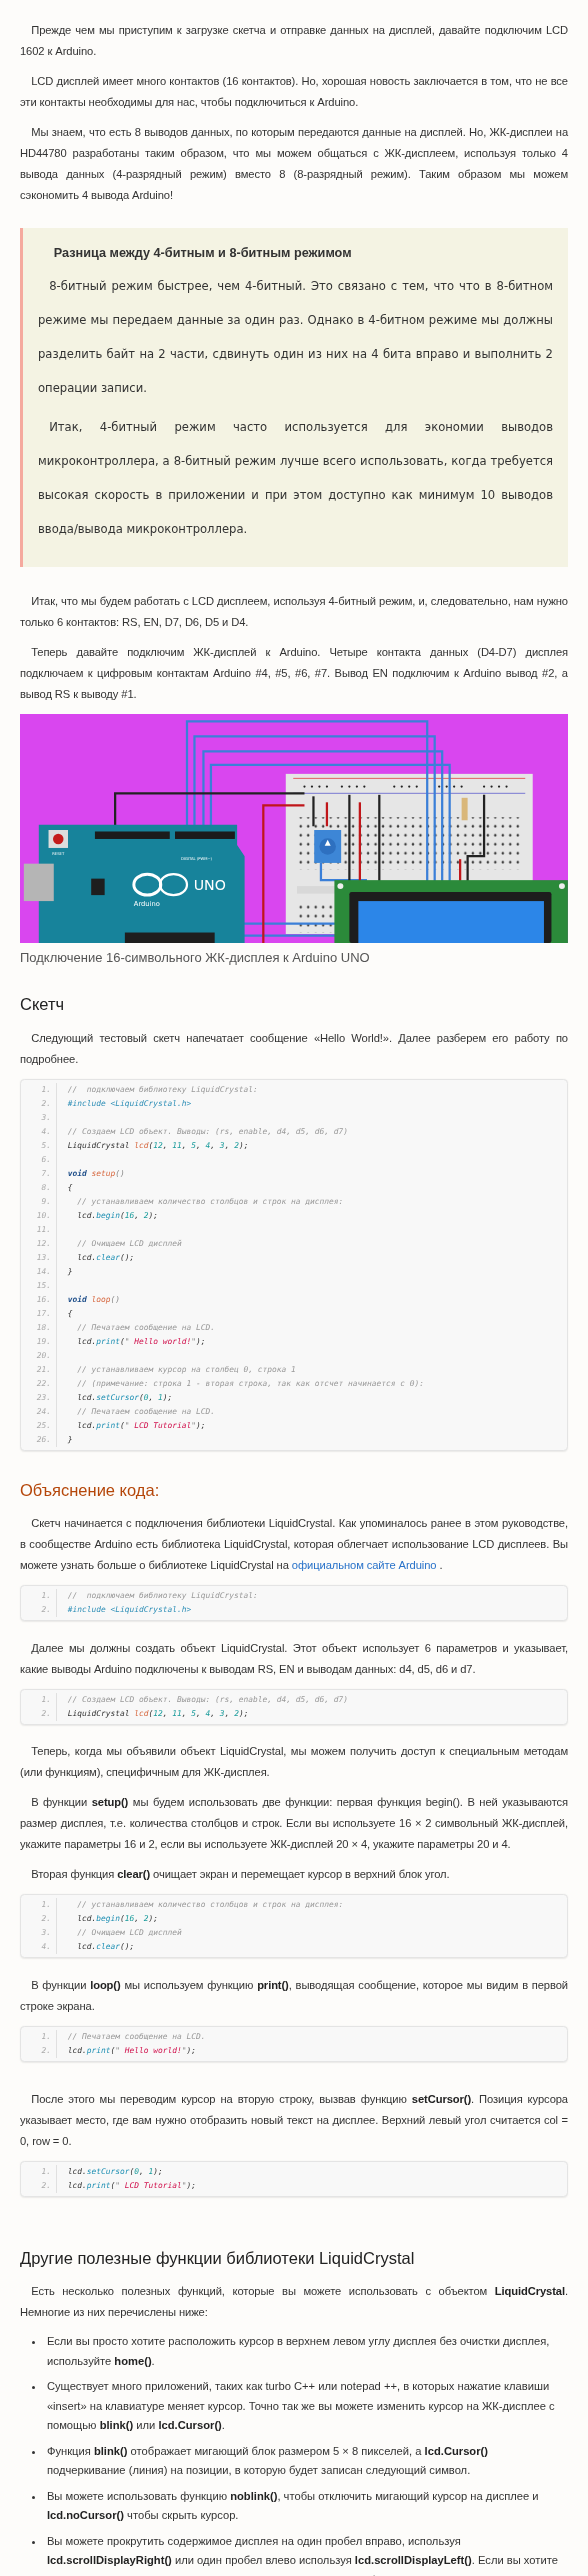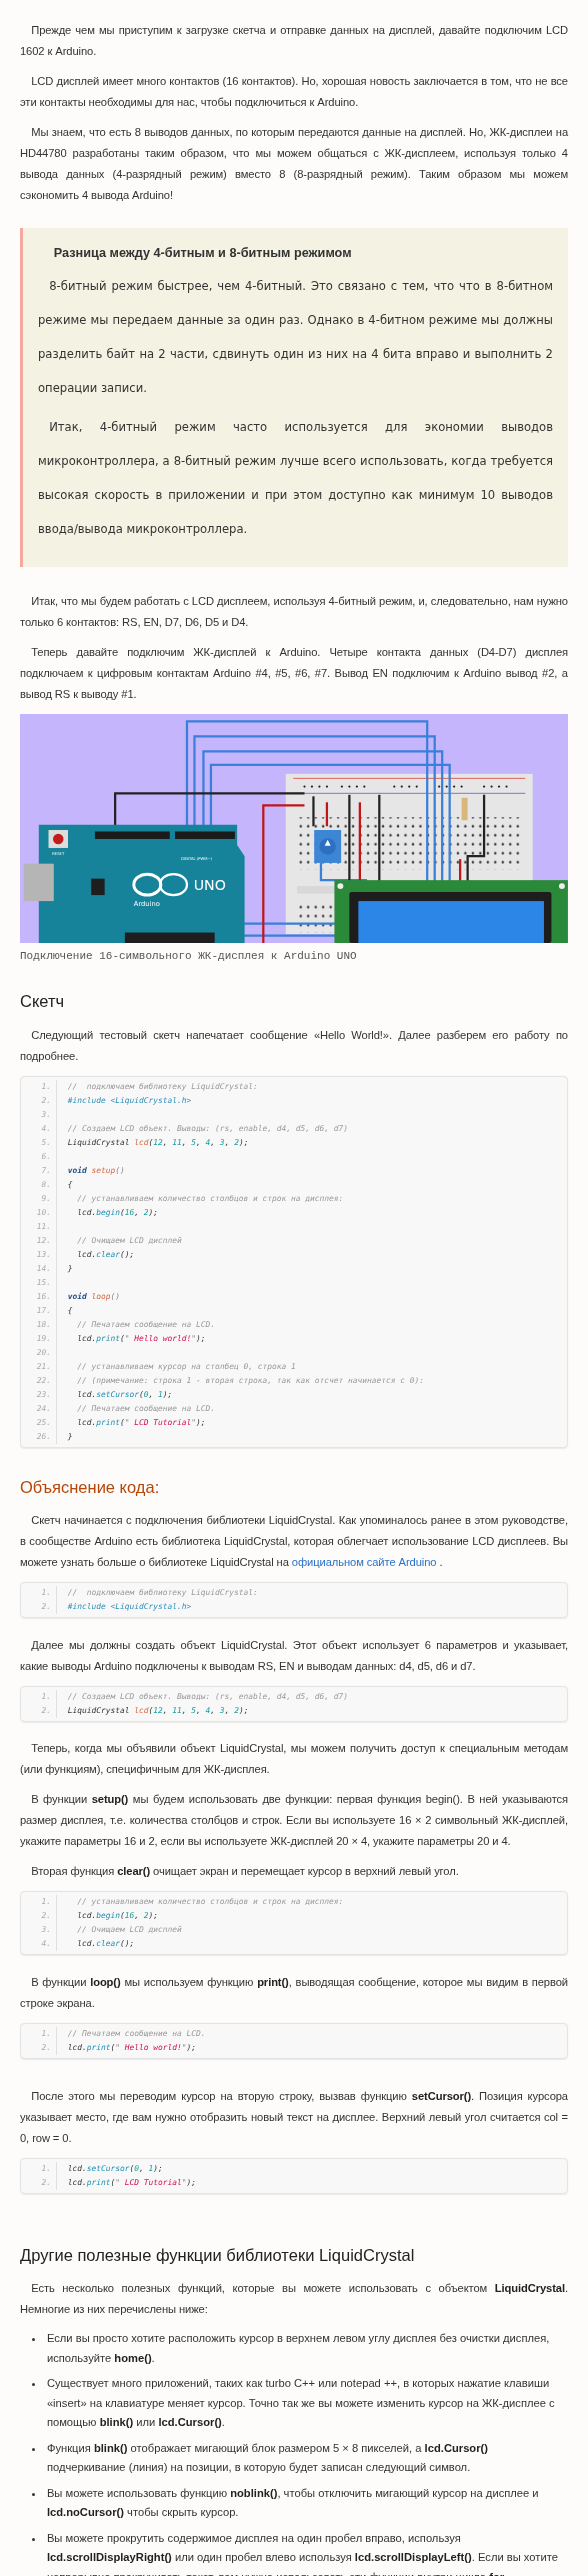--- a/index.html
+++ b/index.html
@@ -42,25 +42,25 @@
     text-indent: 11.2px;
     text-align: justify;
     margin: 0 0 4.5px 0;
     color: #333;
   }
 
   .figure { margin: 4.5px 0 7.5px 0; }
   .diagram {
     width: 548px; height: 229px;
     position: relative;
-    background: #c4b5fd;
+    background: #d946ef;
     overflow: hidden;
   }
   .caption {
-    font-size: 11px; color: #555; margin: 7.5px 0 0 0; font-family: Liberation Mono, monospace;
+    font-size: 13px; color: #555; margin: 7.5px 0 0 0;
   }
 
   h2.section {
     font-family: "Liberation Sans", sans-serif;
     font-weight: normal;
     font-size: 16.5px;
     margin: 30px 0 13.5px 0;
     color: #222;
   }
   h2.section.orange { color: #b5470a; }
@@ -364,21 +364,21 @@
         <span class="src"><span class="c-com">// Создаем LCD объект. Выводы: (rs, enable, d4, d5, d6, d7)</span></span>
       </div>
       <div class="line">
         <span class="ln">2.</span>
         <span class="src">LiquidCrystal <span class="c-fn">lcd</span>(<span class="c-num">12</span>, <span class="c-num">11</span>, <span class="c-num">5</span>, <span class="c-num">4</span>, <span class="c-num">3</span>, <span class="c-num">2</span>);</span>
       </div>
     </div>
 
   <p class="para" style="margin-top:15px">Теперь, когда мы объявили объект LiquidCrystal, мы можем получить доступ к специальным методам (или функциям), специфичным для ЖК-дисплея.</p>
   <p class="para"><span>В функции </span><b>setup()</b><span> мы будем использовать две функции: первая функция begin(). В ней указываются размер дисплея, т.е. количества столбцов и строк. Если вы используете 16 × 2 символьный ЖК-дисплей, укажите параметры 16 и 2, если вы используете ЖК-дисплей 20 × 4, укажите параметры 20 и 4.</span></p>
-  <p class="para"><span>Вторая функция  </span><b>clear()</b><span>  очищает экран и перемещает курсор в верхний левый угол.</span></p>
+  <p class="para"><span>Вторая функция  </span><b>clear()</b><span>  очищает экран и перемещает курсор в верхний блок угол.</span></p>
 
   <div class="code">
       <div class="line">
         <span class="ln">1.</span>
         <span class="src">  <span class="c-com">// устанавливаем количество столбцов и строк на дисплея:</span></span>
       </div>
       <div class="line">
         <span class="ln">2.</span>
         <span class="src">  lcd.<span class="c-meth">begin</span>(<span class="c-num">16</span>, <span class="c-num">2</span>);</span>
       </div>

